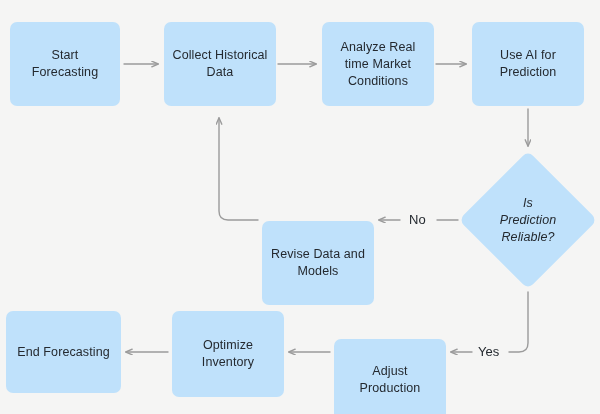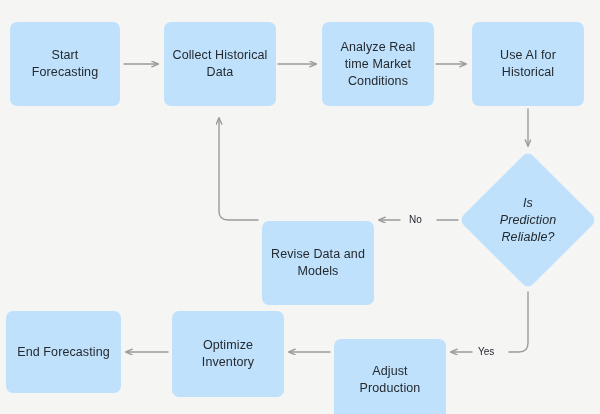--- a/index.html
+++ b/index.html
@@ -62,21 +62,21 @@
     transform: rotate(45deg);
     border-radius: 7px;
   }
   .decision .node-label {
     position: relative;
     z-index: 2;
     font-style: italic;
   }
   .edge-label {
     position: absolute;
-    font-size: 10px;
+    font-size: 13px;
     color: #24292f;
     background: #f5f5f4;
     padding: 0 3px;
     line-height: 16px;
   }
 </style>
 </head>
 <body>
 
 <div id="flow-canvas">
@@ -118,21 +118,21 @@
   </div>
 
   <div class="node process" style="left:322px; top:22px; width:112px; height:84px;">
     <span class="node-label">Analyze Real
 time Market
 Conditions</span>
   </div>
 
   <div class="node process" style="left:472px; top:22px; width:112px; height:84px;">
     <span class="node-label">Use AI for
-Historical</span>
+Prediction</span>
   </div>
 
   <div class="node decision" style="left:479px; top:171px; width:98px; height:98px;">
     <span class="diamond-shape"></span>
     <span class="node-label">Is
 Prediction
 Reliable?</span>
   </div>
 
   <div class="node process" style="left:262px; top:178px; width:112px; height:84px;margin-top:43px;">

